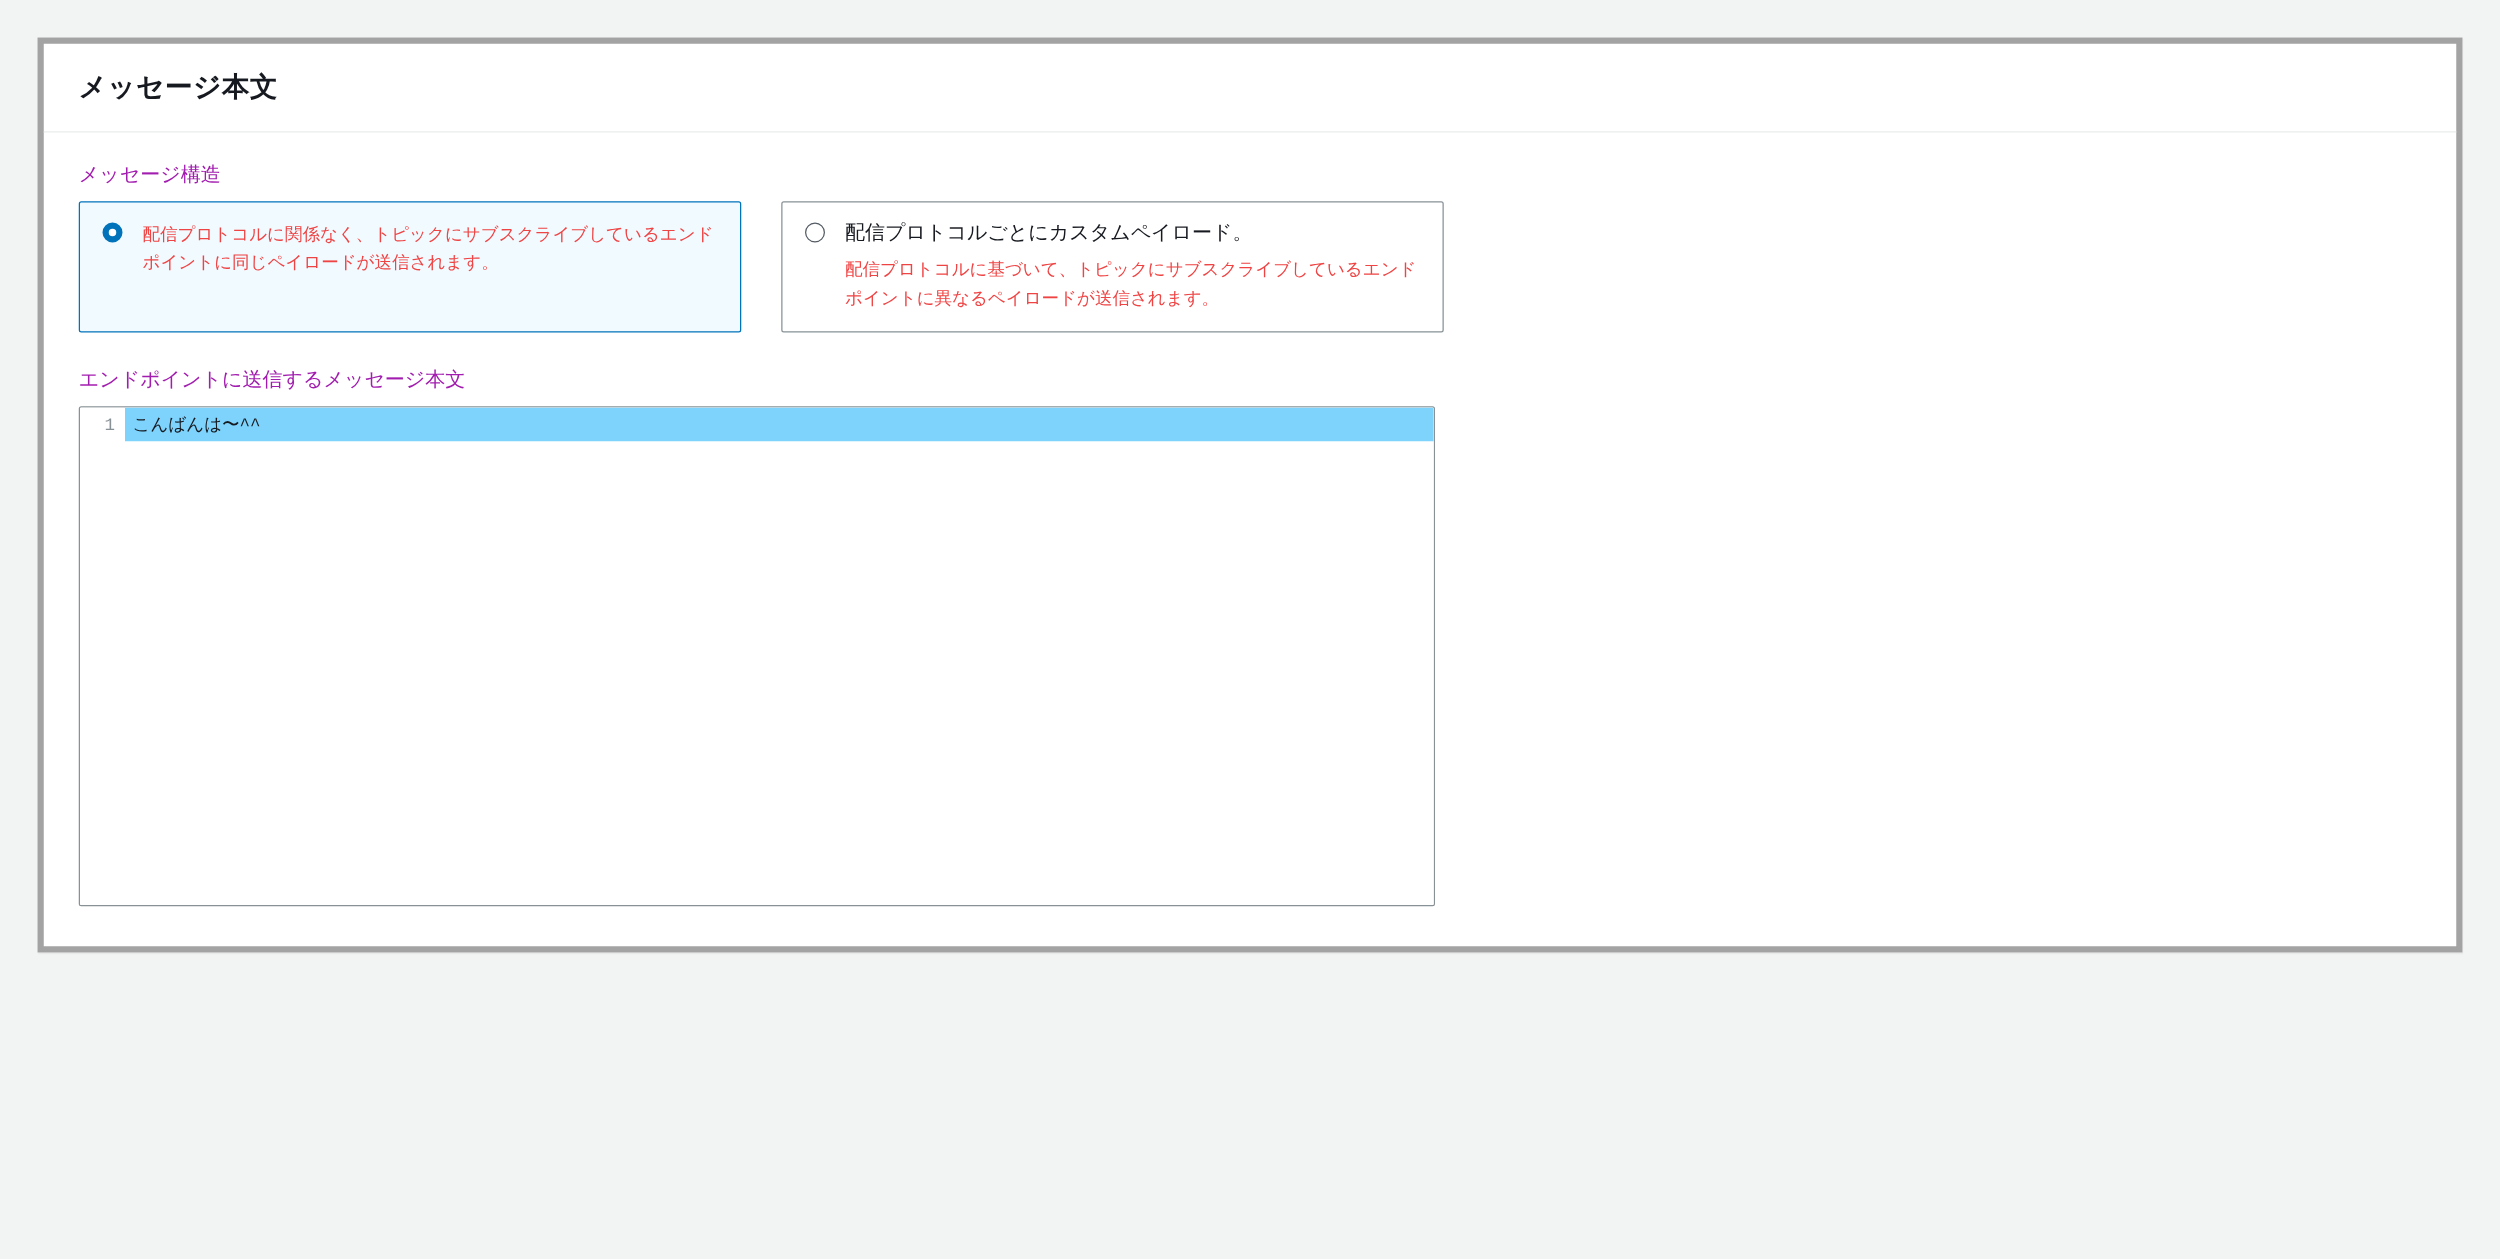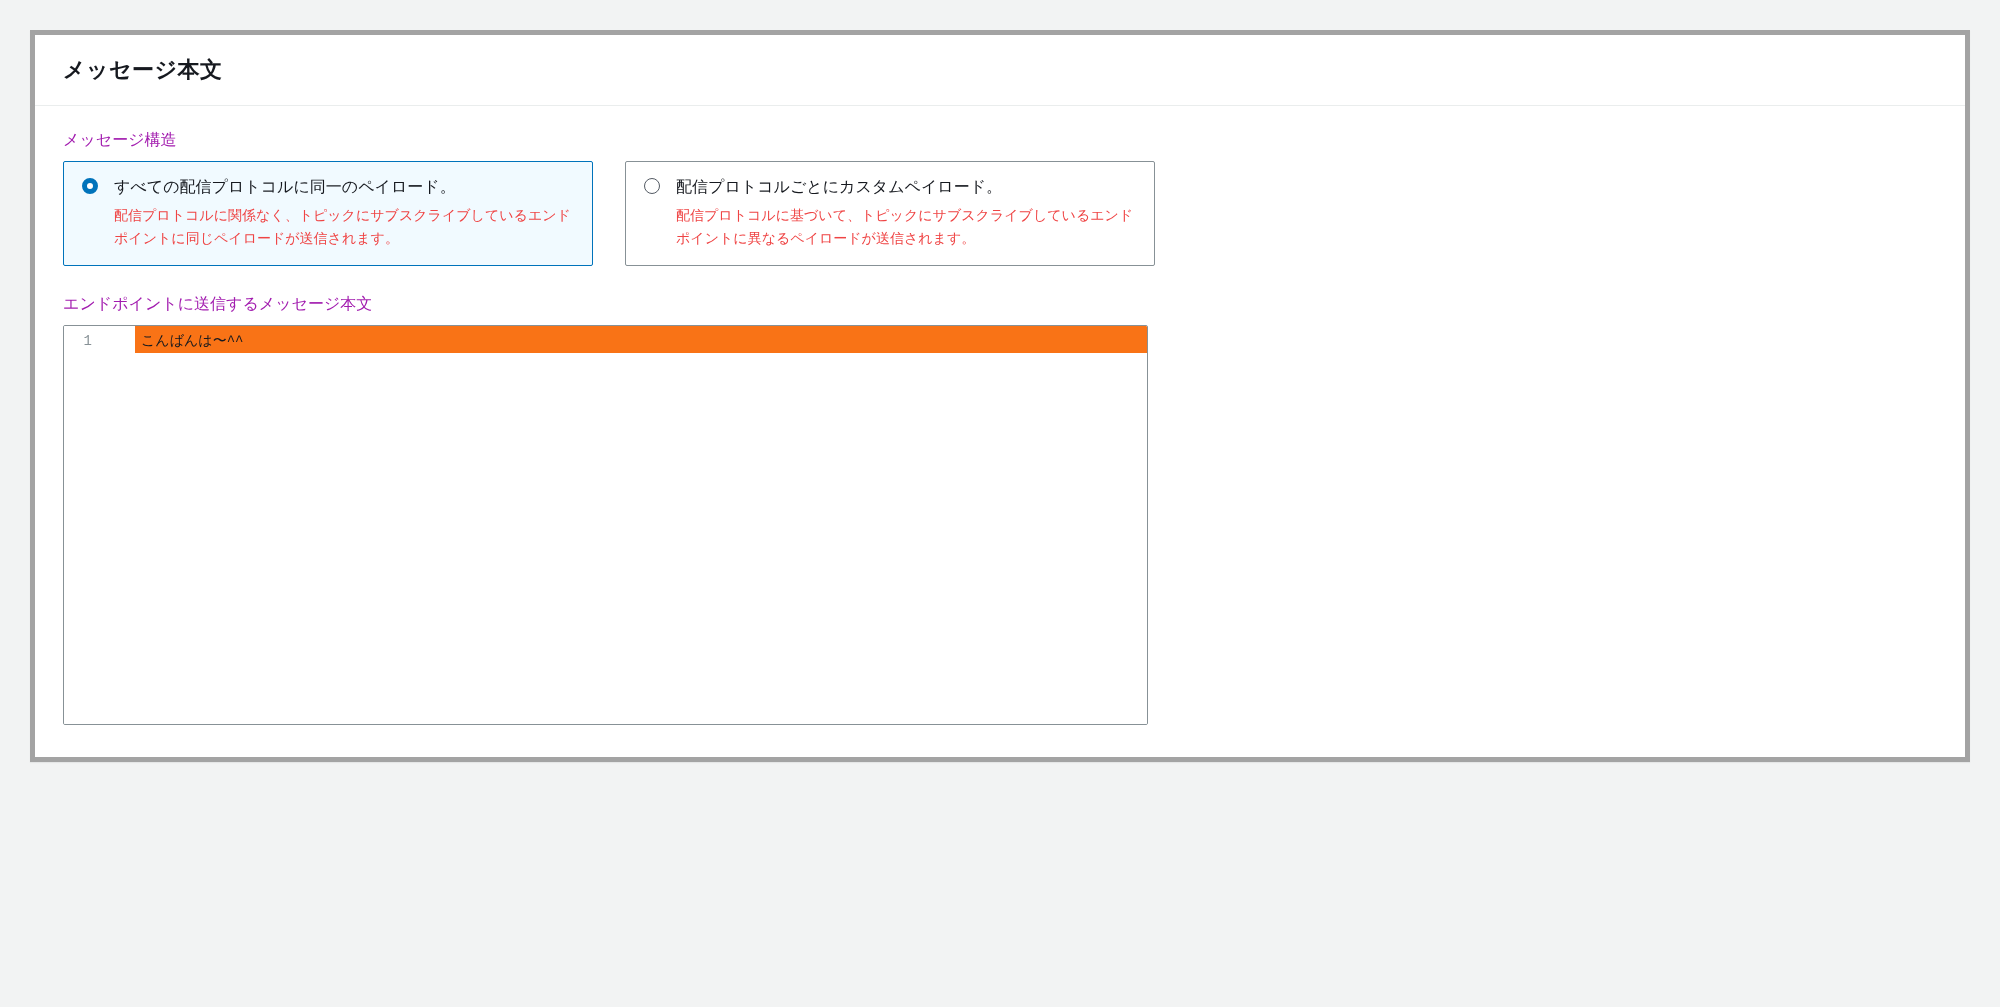--- a/index.html
+++ b/index.html
@@ -127,22 +127,21 @@
       position: relative;
     }
     
     .editor-line {
       padding: 4px 8px 0 6px;
       white-space: pre;
       color: #16191f;
     }
     
     .editor-line.active {
-      background-color: #f97316;
-      margin-left: 35px;
+      background-color: #7dd3fc;
     }
     
     .editor-textarea {
       position: absolute;
       top: 0;
       left: 0;
       width: 100%;
       height: 100%;
       opacity: 0;
       resize: none;
@@ -159,21 +158,20 @@
   </div>
 
   <div class="panel-body">
 
     <label class="field-label">メッセージ構造</label>
 
     <div class="radio-group">
 
       <div class="radio-card selected">
         <span class="radio-indicator"></span>
-        <div class="radio-title">すべての配信プロトコルに同一のペイロード。</div>
         <div class="radio-description">配信プロトコルに関係なく、トピックにサブスクライブしているエンドポイントに同じペイロードが送信されます。</div>
       </div>
 
       <div class="radio-card">
         <span class="radio-indicator"></span>
         <div class="radio-title">配信プロトコルごとにカスタムペイロード。</div>
         <div class="radio-description">配信プロトコルに基づいて、トピックにサブスクライブしているエンドポイントに異なるペイロードが送信されます。</div>
       </div>
 
     </div>

